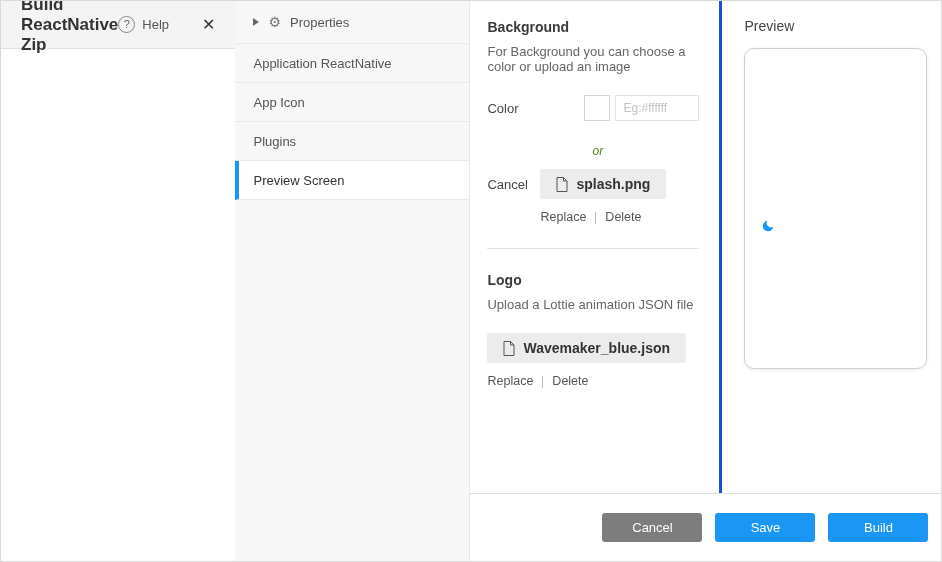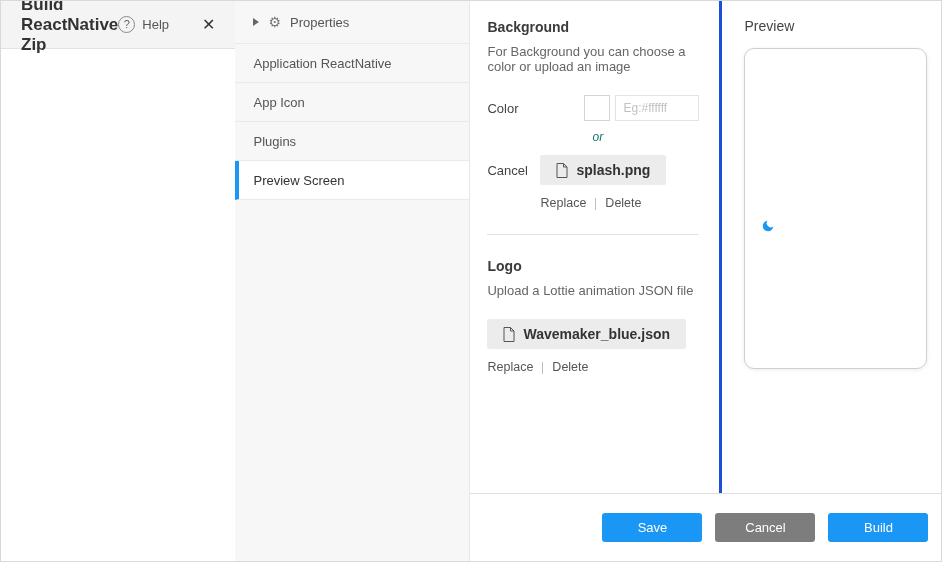--- a/index.html
+++ b/index.html
@@ -83,21 +83,21 @@
     border: 1px solid #d4d4d4; margin-right: 5px; cursor: pointer;
   }
   .color-input {
     width: 84px; height: 26px;
     border: 1px solid #e3e3e3; background: #fff;
     font-size: 12px; padding: 0 7px; color: #333;
     font-family: "Liberation Sans", "DejaVu Sans", sans-serif;
   }
   .color-input::placeholder { color: #c2c2c2; font-style: normal; }
 
-  .or-line { font-size: 12px; font-style: italic; color: #0f766e; margin: 9px 0 11px 105px; }
+  .or-line { font-size: 12px; font-style: italic; color: #4d7c0f; margin: 23px 0 11px 105px; }
 
   .file-chip {
     display: inline-flex; align-items: center; gap: 8px;
     background: #ececec; border: none; border-radius: 2px;
     padding: 7px 16px; font-size: 14px; font-weight: 600; color: #333;
     cursor: pointer; font-family: "Liberation Sans", "DejaVu Sans", sans-serif;
   }
   .doc-icon { display: inline-block; width: 12px; height: 15px; }
 
   .links-row { display: flex; align-items: flex-end; margin-top: 11px; font-size: 12.5px; color: #555; }
@@ -234,20 +234,20 @@
           <div class="phone-frame">
             <svg class="moon" viewBox="0 0 24 24">
               <path d="M21 12.8 A9 9 0 1 1 11.2 3 A7 7 0 0 0 21 12.8 Z" fill="#1a97f5"></path>
             </svg>
           </div>
         </div>
 
       </div>
 
       <div class="dlg-footer">
+        <button class="btn btn-cancel">Cancel</button>
         <button class="btn btn-primary">Save</button>
-        <button class="btn btn-cancel">Cancel</button>
         <button class="btn btn-primary">Build</button>
       </div>
     </div>
 
   </div>
 </div>
 
 </body></html>

